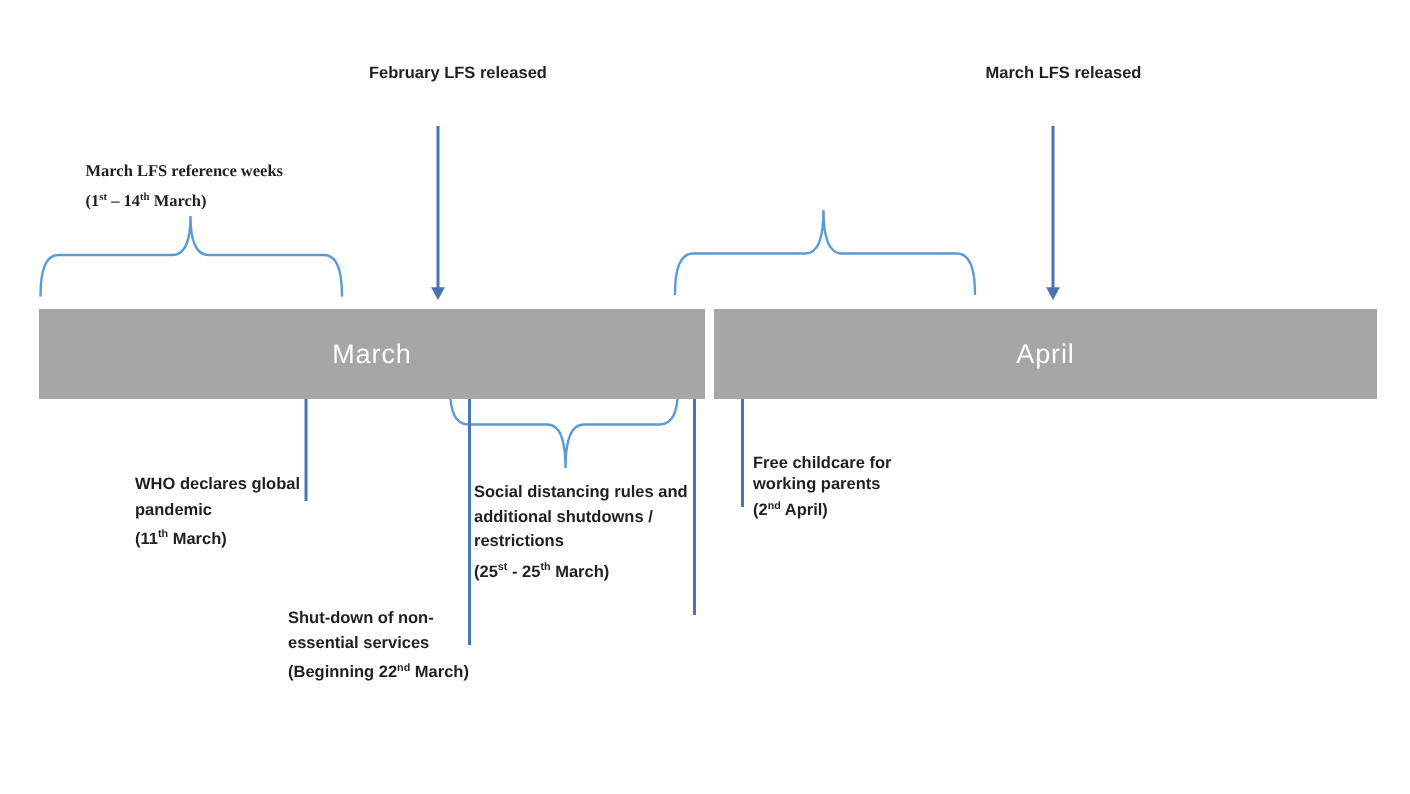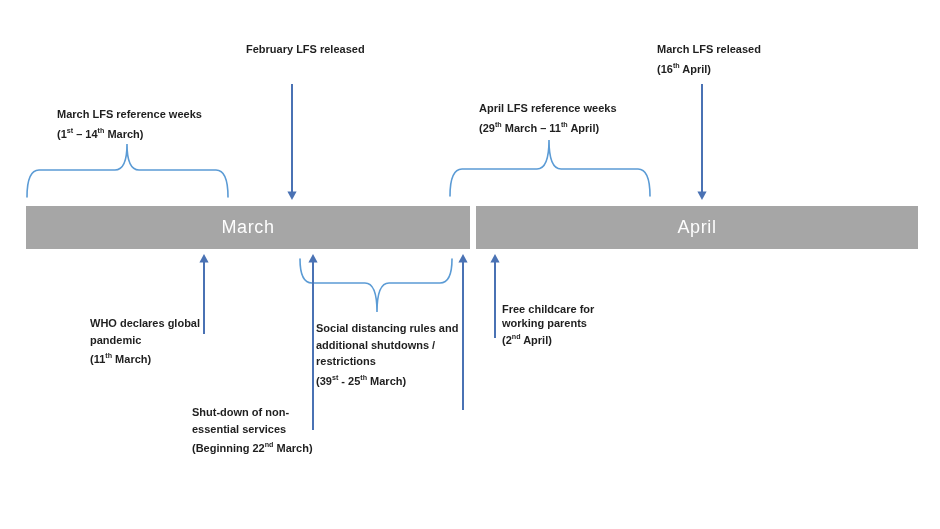--- a/index.html
+++ b/index.html
@@ -11,21 +11,21 @@
     font-family: "Liberation Sans", sans-serif;
     overflow: hidden;
   }
   .connectors { position: absolute; left: 0; top: 0; width: 940px; height: 529px; }
   .arrow-line { stroke: var(--color-arrow, #4a72b4); stroke-width: 2; }
   .arrow-head { fill: var(--color-arrow, #4a72b4); stroke: none; }
   .brace { fill: none; stroke: var(--color-brace, #5b9bd5); stroke-width: 1.6; stroke-linecap: round; }
   .bar {
     position: absolute;
     top: 206px;
-    height: 43px;
+    height: 60px;
     background: var(--color-bar, #a6a6a6);
     display: flex;
     align-items: center;
     justify-content: center;
   }
   .bar-march { left: 26px; width: 444px; }
   .bar-april { left: 476px; width: 442px; }
   .bar-label {
     color: var(--color-bar_label, #fdfdfd);
     font-size: 18px;
@@ -87,50 +87,45 @@
   <div class="bar bar-april">
     <span class="bar-label">April</span>
   </div>
 
   <div class="ann" style="left:246px; top:41px;">
     <div>February LFS released</div>
   </div>
 
   <div class="ann" style="left:657px; top:41px;">
     <div>March LFS released</div>
-    <div><span>(16</span><sup>th</sup><span> April)</span></div>
   </div>
 
-  <div class="ann" style="left:57px; top:106px;">
+  <div class="ann" style="left:57px; top:106px;font-family:Liberation Serif, serif;">
     <div>March LFS reference weeks</div>
     <div><span>(1</span><sup>st</sup><span> – 14</span><sup>th</sup><span> March)</span></div>
   </div>
 
-  <div class="ann" style="left:479px; top:100px;">
-    <div>April LFS reference weeks</div>
-    <div><span>(29</span><sup>th</sup><span> March – 11</span><sup>th</sup><span> April)</span></div>
-  </div>
 
   <div class="ann" style="left:90px; top:315px;">
     <div>WHO declares global</div>
     <div>pandemic</div>
     <div><span>(11</span><sup>th</sup><span> March)</span></div>
   </div>
 
   <div class="ann" style="left:192px; top:404px;">
     <div>Shut-down of non-</div>
     <div>essential services</div>
     <div><span>(Beginning 22</span><sup>nd</sup><span> March)</span></div>
   </div>
 
   <div class="ann" style="left:316px; top:320px;">
     <div>Social distancing rules and</div>
     <div>additional shutdowns /</div>
     <div>restrictions</div>
-    <div><span>(39</span><sup>st</sup><span> - 25</span><sup>th</sup><span> March)</span></div>
+    <div><span>(25</span><sup>st</sup><span> - 25</span><sup>th</sup><span> March)</span></div>
   </div>
 
 
   <div class="ann tight" style="left:502px; top:302px;">
     <div>Free childcare for</div>
     <div>working parents</div>
     <div><span>(2</span><sup>nd</sup><span> April)</span></div>
   </div>
 
 </div>

